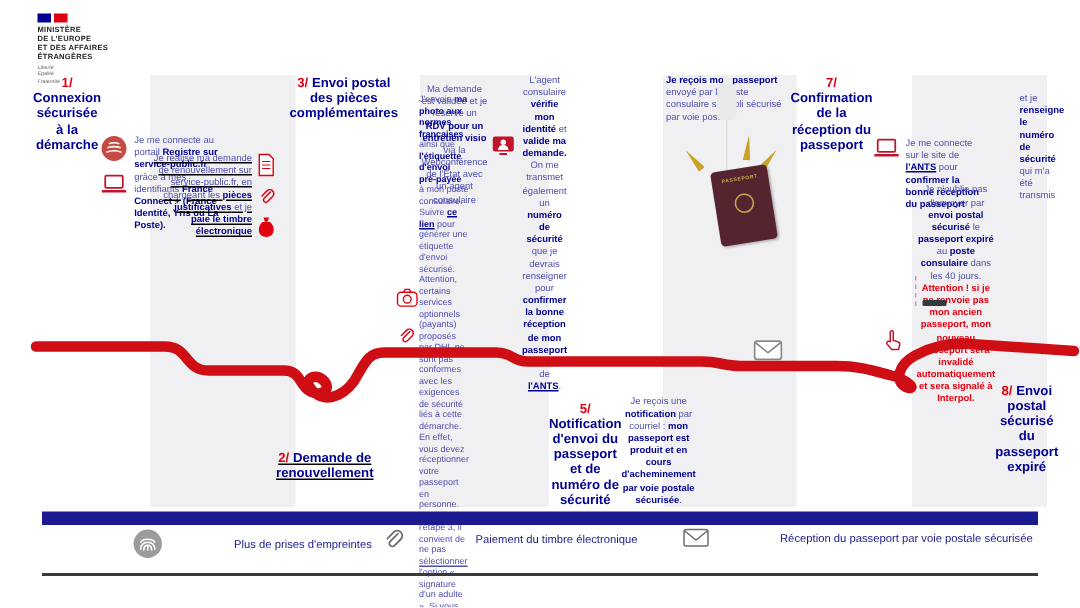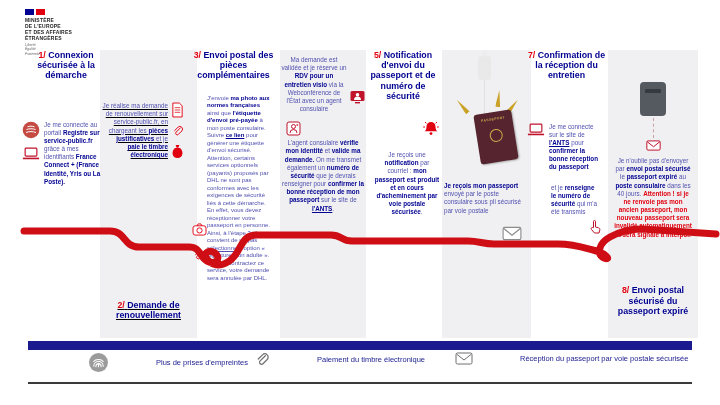--- a/index.html
+++ b/index.html
@@ -9,21 +9,21 @@
   .logo{position:absolute;left:25px;top:9px;width:80px;z-index:3;}
   .logo-flag{display:flex;gap:2px;margin-bottom:2px;}
   .logo-flag .fb{width:9px;height:6px;background:#000091;}
   .logo-flag .fr{width:9px;height:6px;background:#e1000f;}
   .logo-name{font-size:5px;font-weight:bold;color:#1e1e1e;line-height:1.2;letter-spacing:.2px;}
   .logo-name span{display:block;}
   .logo-motto{margin-top:2px;font-size:3.5px;font-style:italic;color:#666;line-height:1.25;}
   .logo-motto span{display:block;}
   
   .band{position:absolute;top:50px;height:288px;background:#f0f0f2;z-index:0;}
-  .col{position:absolute;top:50px;height:288px;display:flex;flex-direction:column;
+  .col{position:absolute;top:50px;height:288px;display:flex;flex-direction:row;
        box-sizing:border-box;z-index:2;}
   .title{font-weight:bold;font-size:8.8px;line-height:1.16;text-align:center;color:#000091;}
   .title .num{color:#e1000f;}
   .txt{font-size:6.3px;line-height:1.3;color:#5050b0;}
   .seg-b{font-weight:bold;color:#000091;}
   .seg-u{text-decoration:underline;}
   .seg-bu{font-weight:bold;color:#000091;text-decoration:underline;}
   .seg-r{color:#e1000f;font-weight:bold;}
   .iconstack{display:flex;flex-direction:column;align-items:center;gap:8px;}
   
@@ -190,21 +190,21 @@
     <div class="txt" style="width:78px;"><span class="seg-b">Je reçois mon passeport</span><span> envoyé par le poste consulaire sous pli sécurisé par voie postale</span></div>
     <svg class="overlay-ico" width="20" height="15" viewBox="0 0 18 13" style="left:58px;top:176px;">
       <rect x="1" y="1" width="16" height="11" rx="1.5" fill="#fff" stroke="#8a8a8a" stroke-width="1"></rect>
       <path d="M1.5 2 L9 8 L16.5 2" fill="none" stroke="#8a8a8a" stroke-width="1"></path>
     </svg>
   </div>
 
   <div class="col" style="left:527px;width:79px;">
     <div class="title">
       <span class="num">7/</span>
-      <span>Confirmation de la réception du entretien</span>
+      <span>Confirmation de la réception du passeport</span>
     </div>
     <div style="display:flex;gap:4px;margin-top:42px;">
       <svg width="18" height="13" viewBox="0 0 20 14">
         <rect x="3.5" y="1" width="13" height="9" rx="1" fill="#fff" stroke="#c0132c" stroke-width="1.3"></rect>
         <path d="M1 12.5 h18" stroke="#c0132c" stroke-width="1.8"></path>
       </svg>
       <div class="txt" style="width:52px;"><span>Je me connecte sur le site de </span><span class="seg-bu">l'ANTS</span><span> pour </span><span class="seg-b">confirmer la bonne réception du passeport</span></div>
     </div>
     <div class="txt" style="width:50px;margin-left:24px;margin-top:12px;"><span>et je </span><span class="seg-b">renseigne le numéro de sécurité</span><span> qui m'a été transmis</span></div>
     <svg class="overlay-ico" width="12" height="14" viewBox="0 0 12 14" style="left:62px;top:170px;">

